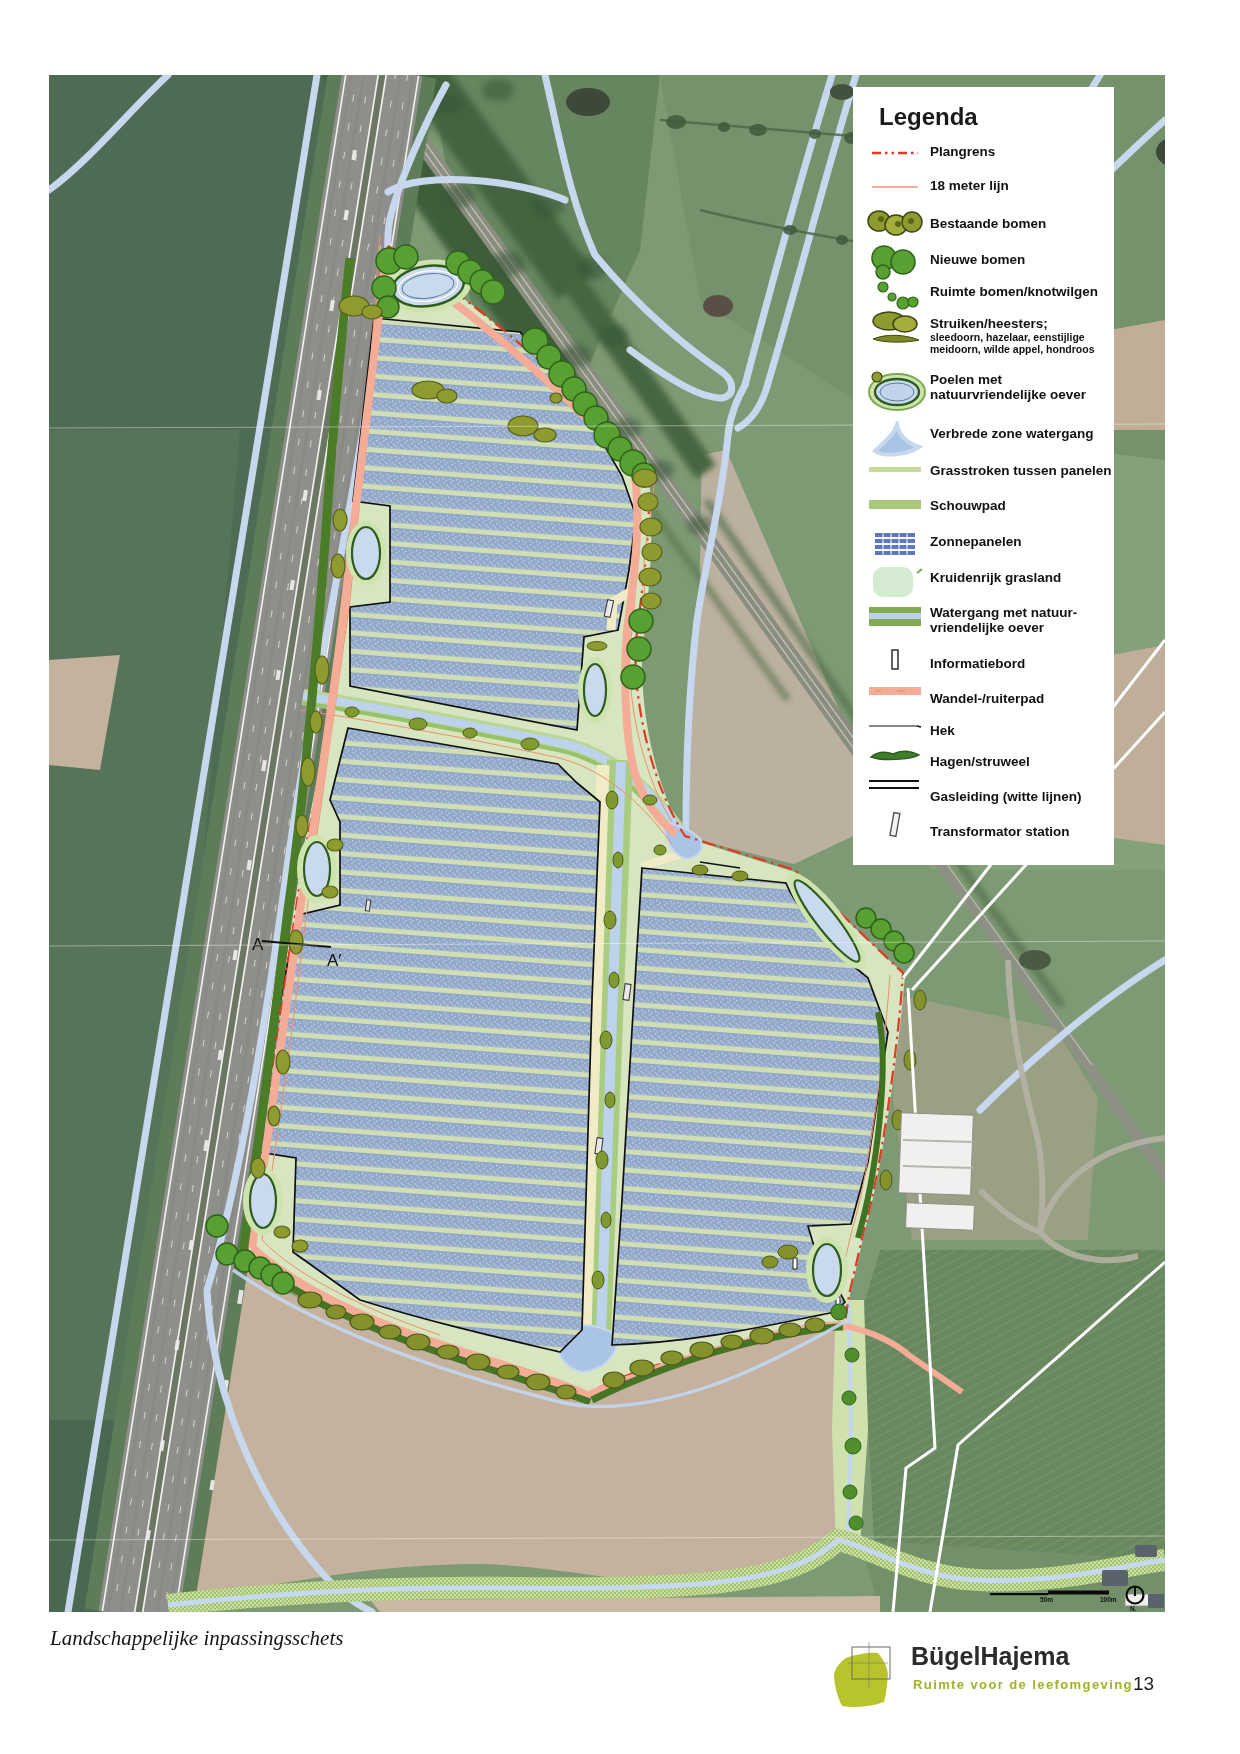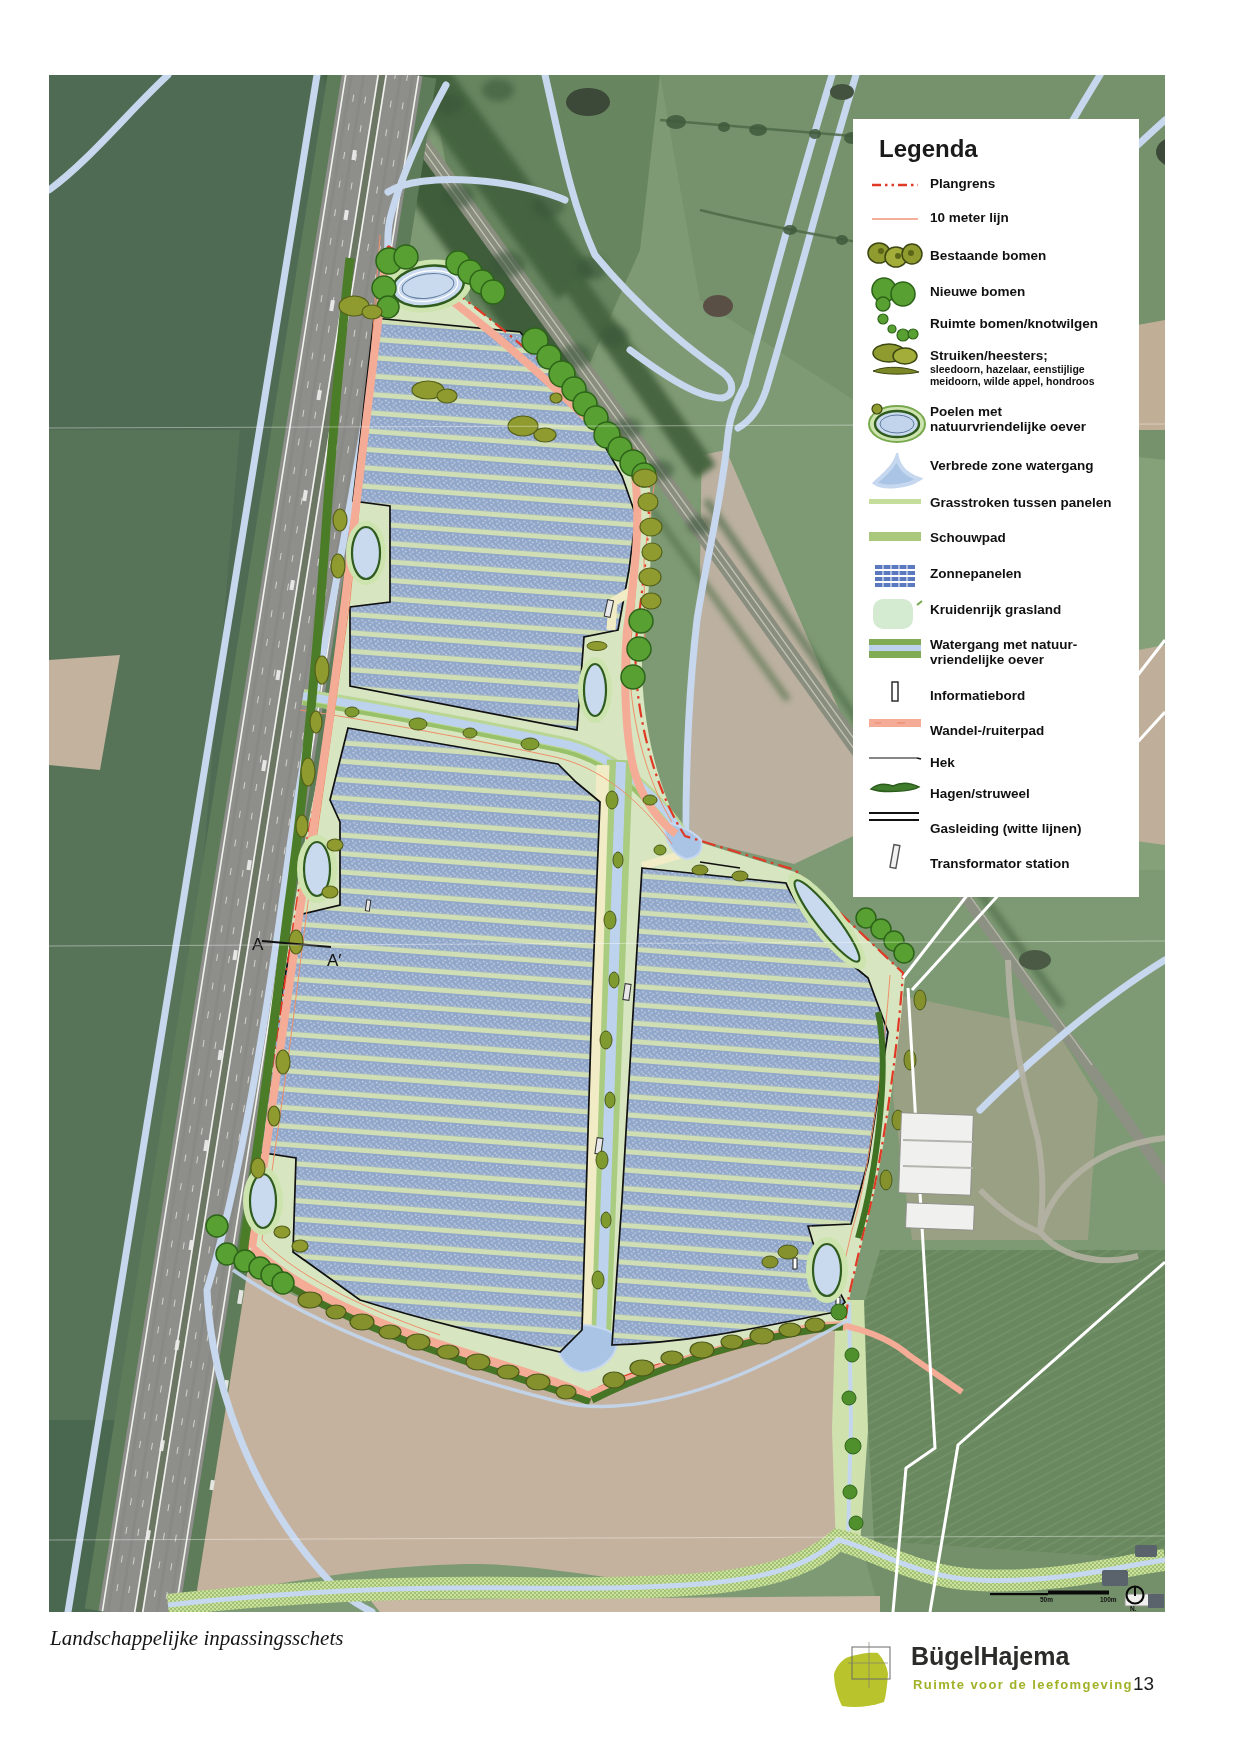--- a/index.html
+++ b/index.html
@@ -1,18 +1,18 @@
 <!DOCTYPE html>
 <html><head>
 <meta charset="utf-8">
 <style>
   html,body{margin:0;padding:0;}
   .page{position:relative;width:1240px;height:1754px;background:#ffffff;overflow:hidden;font-family:"Liberation Sans",sans-serif;}
   .map{position:absolute;left:49px;top:75px;}
-  .legend{position:absolute;left:853px;top:87px;width:286px;height:778px;background:#ffffff;margin-top:32px;}
+  .legend{position:absolute;left:853px;top:87px;width:261px;height:778px;background:#ffffff;}
   .lg-title{position:absolute;left:26px;top:16px;font-size:24px;font-weight:700;color:#1a1a1a;}
   .li{position:absolute;left:77px;font-size:13.5px;font-weight:700;color:#111;white-space:nowrap;}
   .li small{display:block;font-size:10.5px;font-weight:700;line-height:12px;}
   .ic{position:absolute;left:14px;width:56px;text-align:center;}
   .caption{position:absolute;left:50px;top:1626px;font-family:"Liberation Serif",serif;font-style:italic;font-size:21px;color:#151515;}
   .brand{position:absolute;left:911px;top:1642px;font-size:25px;font-weight:700;color:#2b2b29;letter-spacing:0px;text-align:center;}
   .slogan{position:absolute;left:913px;top:1677px;font-size:13px;font-weight:700;color:#a2b227;letter-spacing:1.4px;}
   .pnum{position:absolute;left:1133px;top:1673px;font-size:19px;color:#1c1c1b;}
 </style>
 </head>
@@ -539,21 +539,21 @@
 <div class="lg-title">Legenda</div>
 
 <div class="ic" style="top:58px;"><svg width="50" height="12">
           <path d="M2,6 L48,6" stroke="#e03a26" stroke-width="2.5" stroke-dasharray="9 4 2.5 4 2.5 4" fill="none"></path>
         </svg></div>
 <div class="li" style="top:57px;">Plangrens</div>
 
 <div class="ic" style="top:92px;"><svg width="50" height="12">
           <path d="M2,6 L48,6" stroke="#f0957a" stroke-width="1.4" fill="none"></path>
         </svg></div>
-<div class="li" style="top:91px;">10 meter lijn</div>
+<div class="li" style="top:91px;">18 meter lijn</div>
 
 <div class="ic" style="top:120px;"><svg width="56" height="36">
           <ellipse cx="12" cy="14" rx="11" ry="10" fill="#8f9b2e" stroke="#3d4713" stroke-width="1.5"></ellipse>
           <ellipse cx="29" cy="18" rx="11" ry="10" fill="#a3ad3a" stroke="#3d4713" stroke-width="1.5"></ellipse>
           <ellipse cx="45" cy="15" rx="10" ry="10" fill="#8f9b2e" stroke="#3d4713" stroke-width="1.5"></ellipse>
           <circle cx="14" cy="12" r="3" fill="#5c6619"></circle>
           <circle cx="31" cy="17" r="3" fill="#5c6619"></circle>
           <circle cx="44" cy="14" r="3" fill="#5c6619"></circle>
         </svg></div>
 <div class="li" style="top:129px;">Bestaande bomen</div>

